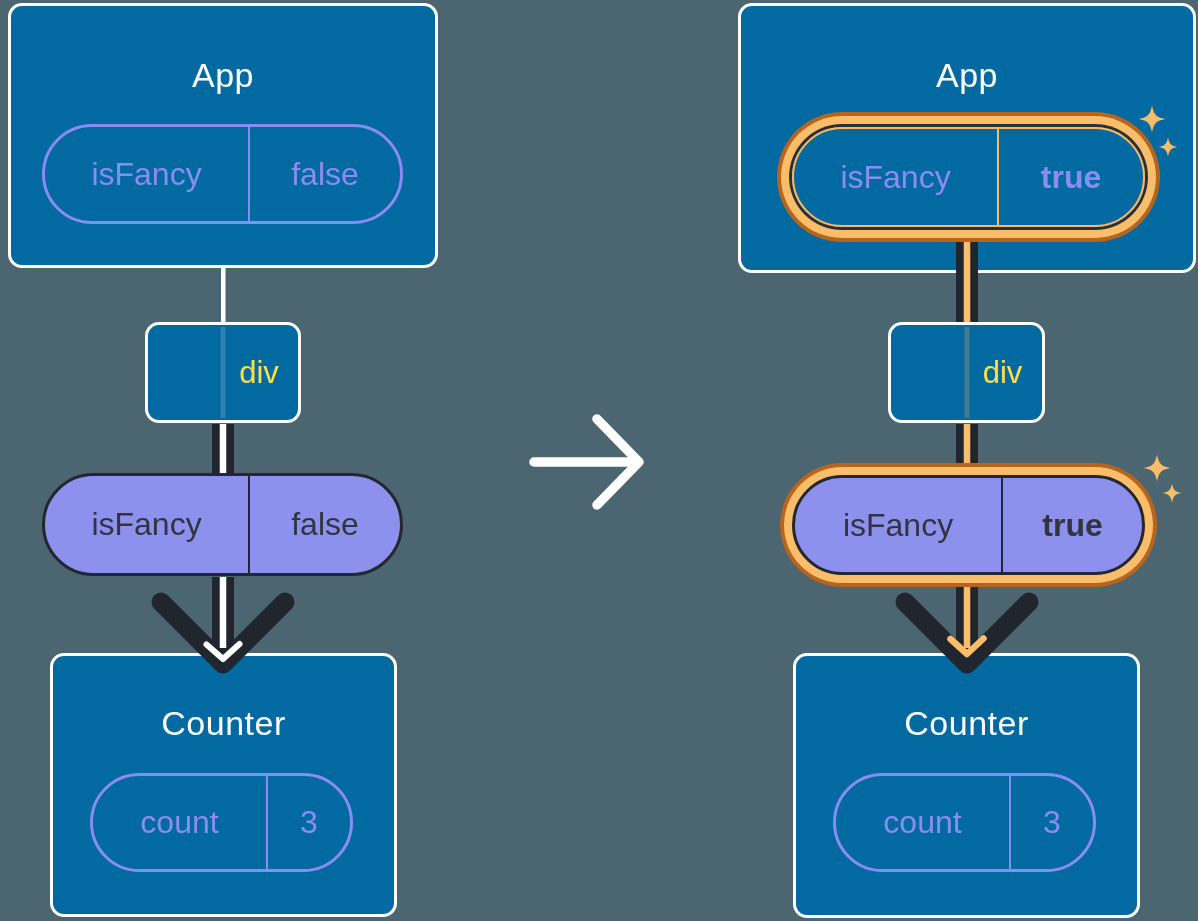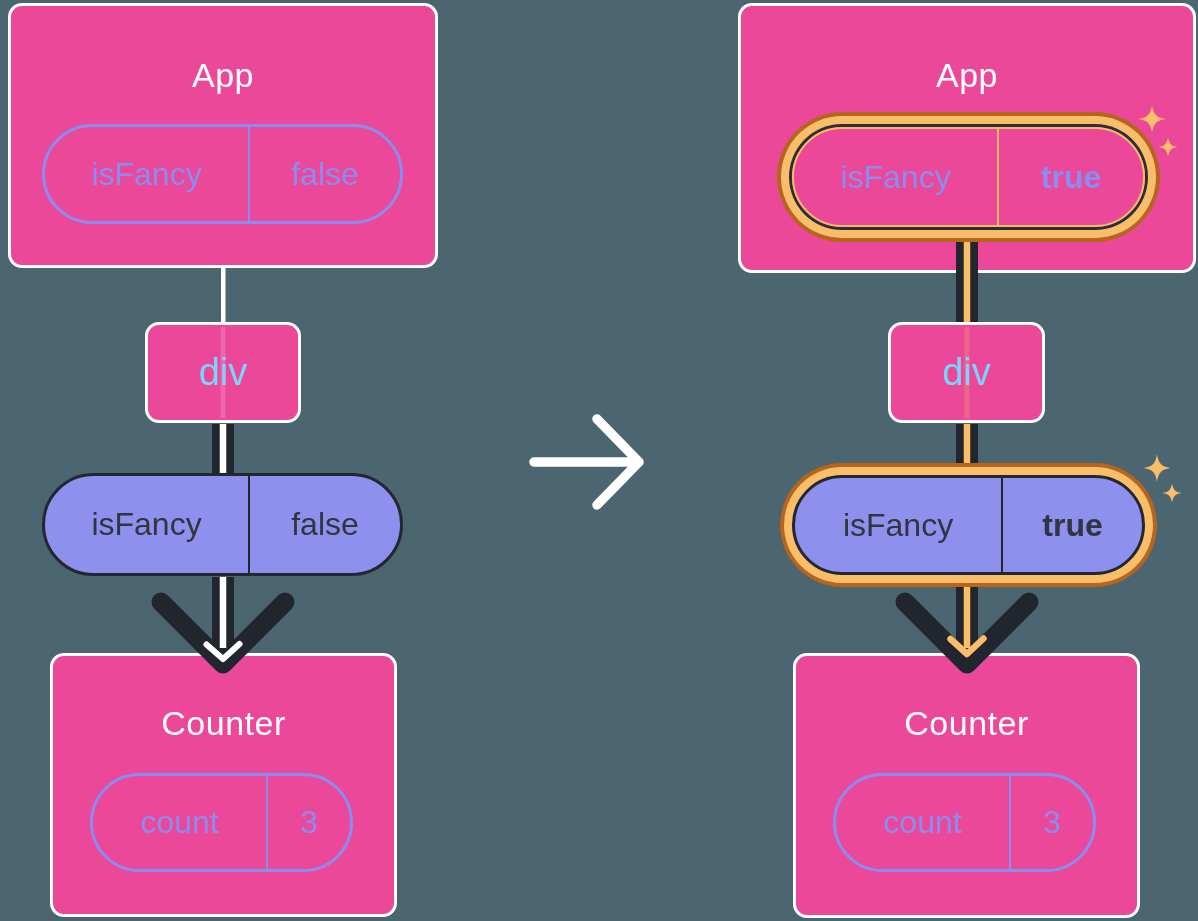--- a/index.html
+++ b/index.html
@@ -7,39 +7,39 @@
     width:1198px;height:921px;
     background:#4B6670;
     font-family:"Liberation Sans", sans-serif;
     overflow:hidden;
   }
   .stage{position:relative;width:1198px;height:921px;}
 
   
   .box{
     position:absolute;
-    background:#ec4899;
+    background:#0369a1;
     border:3.5px solid #FFFFFF;
     border-radius:14px;
     box-sizing:border-box;
     z-index:1;
   }
   .box-title{
     position:absolute;
     left:0;right:0;
     text-align:center;
     color:#FFFFFF;
     font-size:34px;
     letter-spacing:0.5px;
   }
   .node-label{
     position:absolute;
     z-index:30;
     display:flex;align-items:center;justify-content:center;
-    color:#7dd3fc;font-size:38px;
+    color:#fde047;font-size:31px;padding-left:36px;
   }
 
   
   .pill{
     position:absolute;
     display:flex;
     align-items:stretch;
     border-radius:999px;
     box-sizing:border-box;
     z-index:20;

